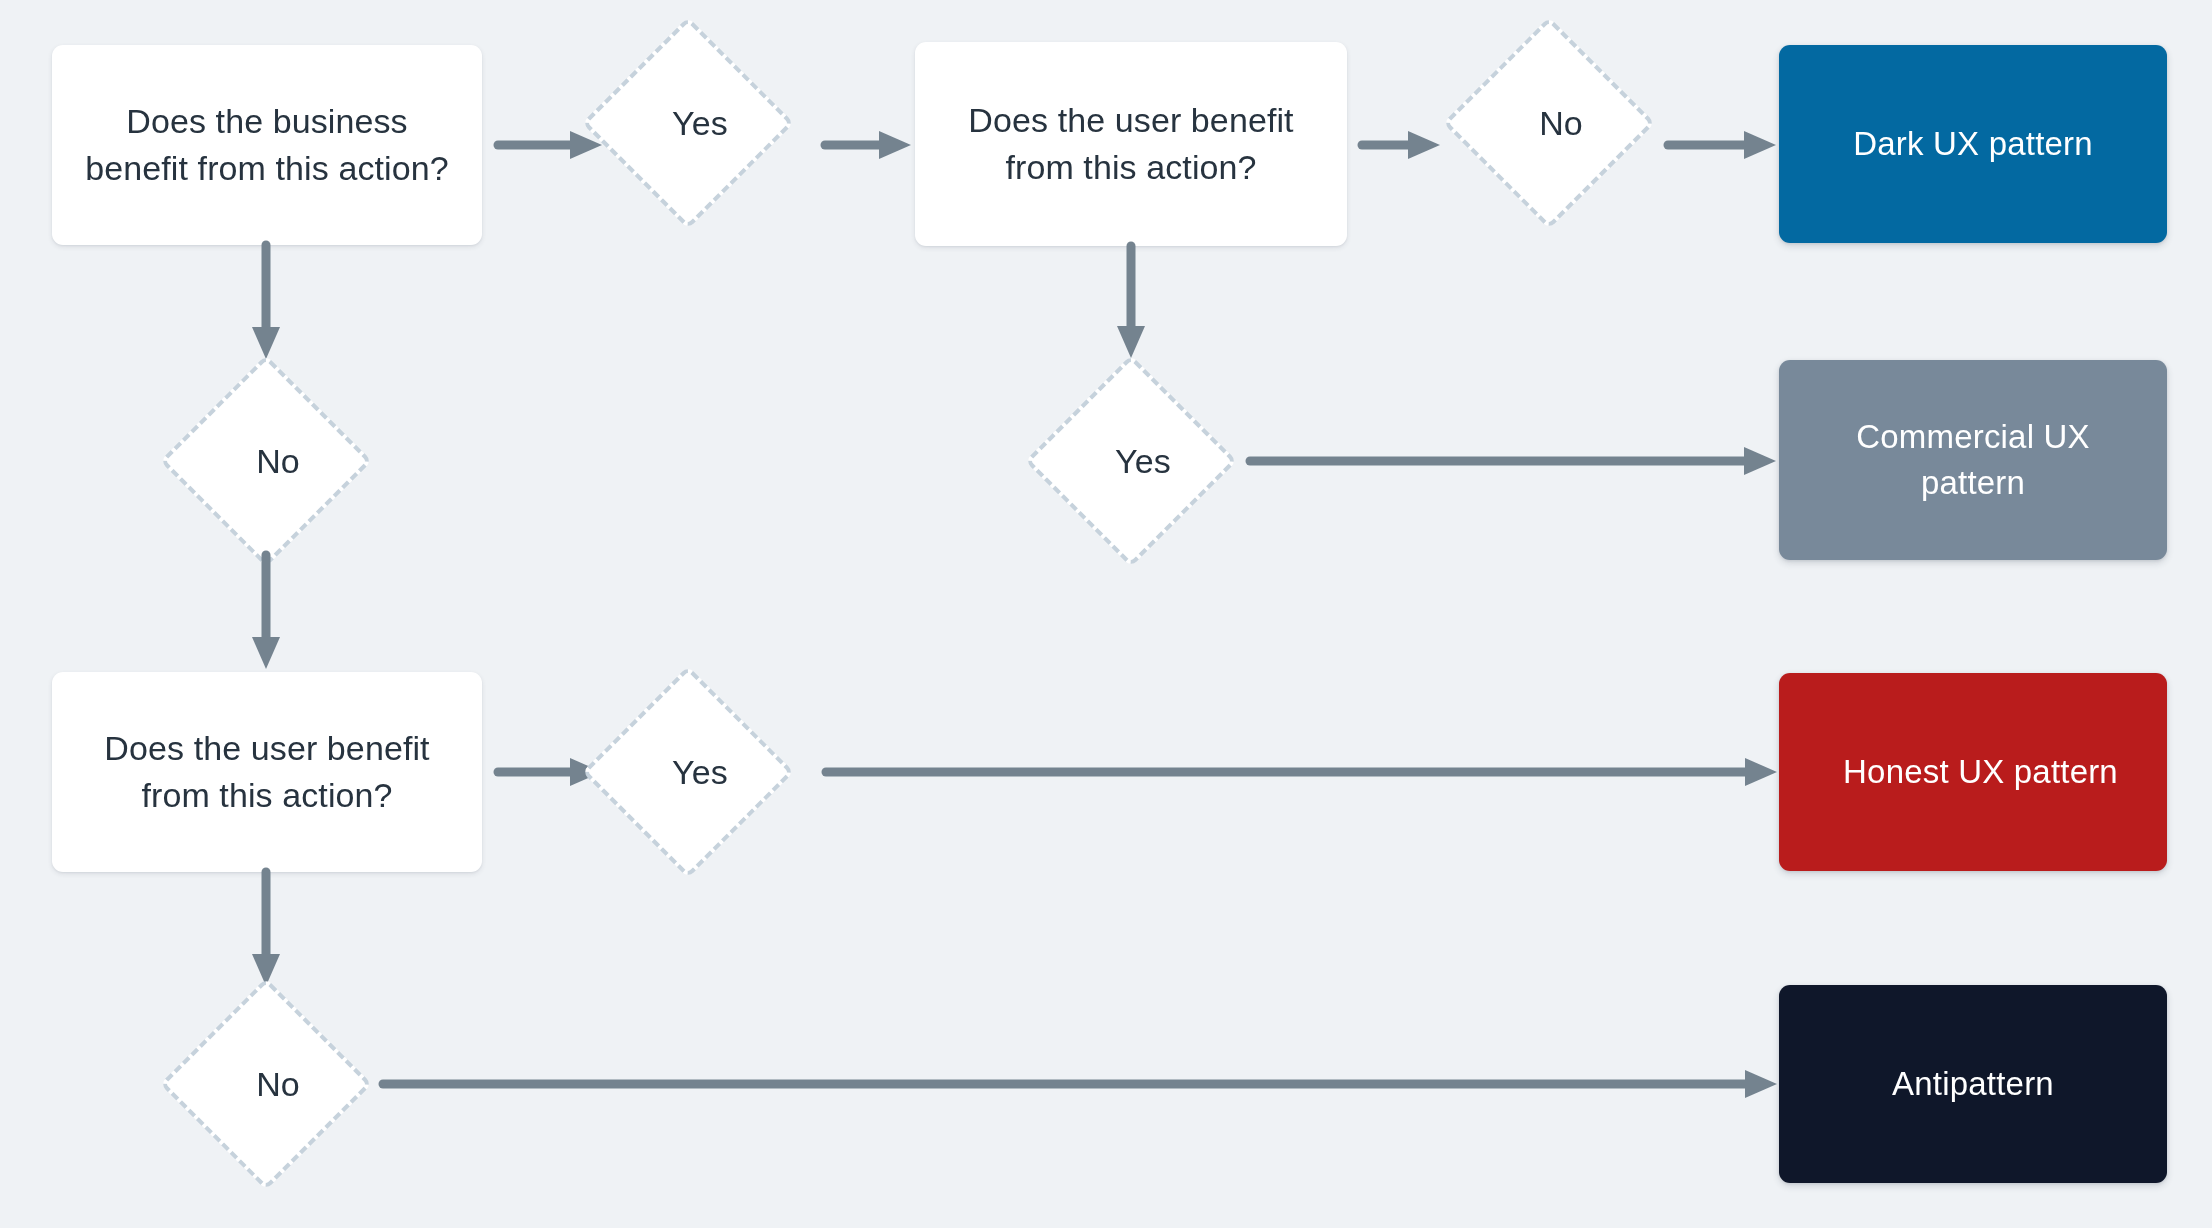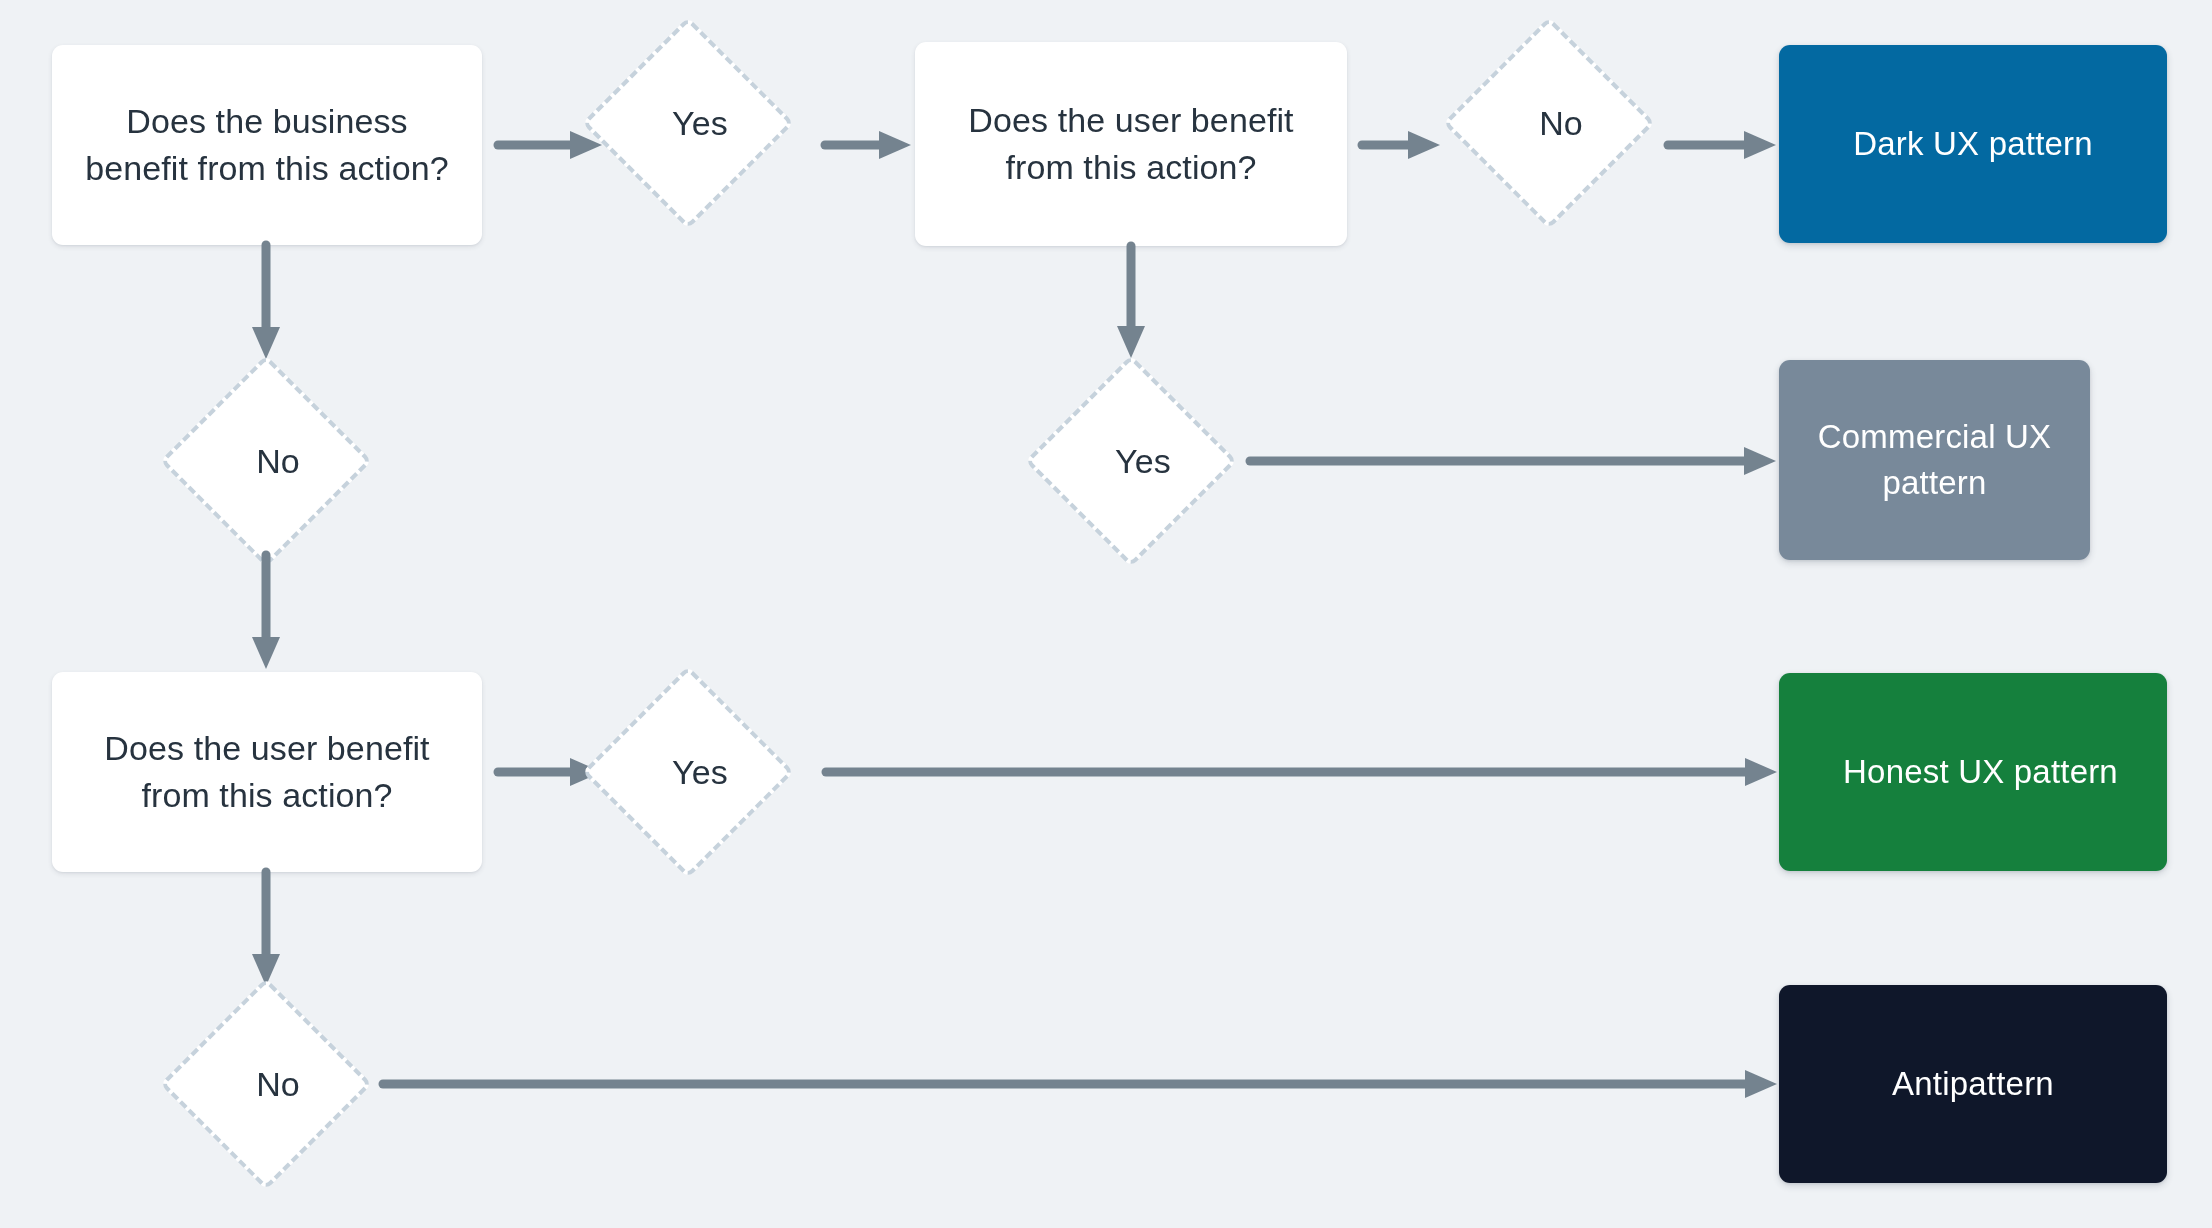--- a/index.html
+++ b/index.html
@@ -162,21 +162,21 @@
     <div class="dlabel">Yes</div>
   </div>
 
   <div class="conn" style="left:1250px; top:443px; width:535px; height:36px;">
     <svg width="535" height="36" viewBox="0 0 535 36">
       <line x1="0" y1="18" x2="500" y2="18" stroke="#74838f" stroke-width="9" stroke-linecap="round"></line>
       <polygon points="494,4 526,18 494,32" fill="#74838f"></polygon>
     </svg>
   </div>
 
-  <div class="node-box terminal" style="left:1779px; top:360px; width:311px; height:200px; background:#78899a;">Commercial UX pattern</div>
+  <div class="node-box terminal" style="left:1779px; top:360px; width:388px; height:200px; background:#78899a;">Commercial UX pattern</div>
 
   <div class="conn" style="left:248px; top:555px; width:36px; height:120px;">
     <svg width="36" height="120" viewBox="0 0 36 120">
       <line x1="18" y1="0" x2="18" y2="88" stroke="#74838f" stroke-width="9" stroke-linecap="round"></line>
       <polygon points="4,82 18,114 32,82" fill="#74838f"></polygon>
     </svg>
   </div>
 
   <div class="node-box question" style="left:52px; top:672px; width:430px; height:200px;">Does the user benefit from this action?</div>
 
@@ -192,21 +192,21 @@
     <div class="dlabel">Yes</div>
   </div>
 
   <div class="conn" style="left:826px; top:754px; width:960px; height:36px;">
     <svg width="960" height="36" viewBox="0 0 960 36">
       <line x1="0" y1="18" x2="925" y2="18" stroke="#74838f" stroke-width="9" stroke-linecap="round"></line>
       <polygon points="919,4 951,18 919,32" fill="#74838f"></polygon>
     </svg>
   </div>
 
-  <div class="node-box terminal" style="left:1779px; top:673px; width:388px; height:198px; background:#15803d;padding-left:37px;">Honest UX pattern</div>
+  <div class="node-box terminal" style="left:1779px; top:673px; width:388px; height:198px; background:#b91c1c;padding-left:37px;">Honest UX pattern</div>
 
   <div class="conn" style="left:248px; top:872px; width:36px; height:120px;">
     <svg width="36" height="120" viewBox="0 0 36 120">
       <line x1="18" y1="0" x2="18" y2="88" stroke="#74838f" stroke-width="9" stroke-linecap="round"></line>
       <polygon points="4,82 18,114 32,82" fill="#74838f"></polygon>
     </svg>
   </div>
 
   <div class="diamond" style="left:191px; top:1009px; width:150px; height:150px;">
     <div class="shape"></div>

